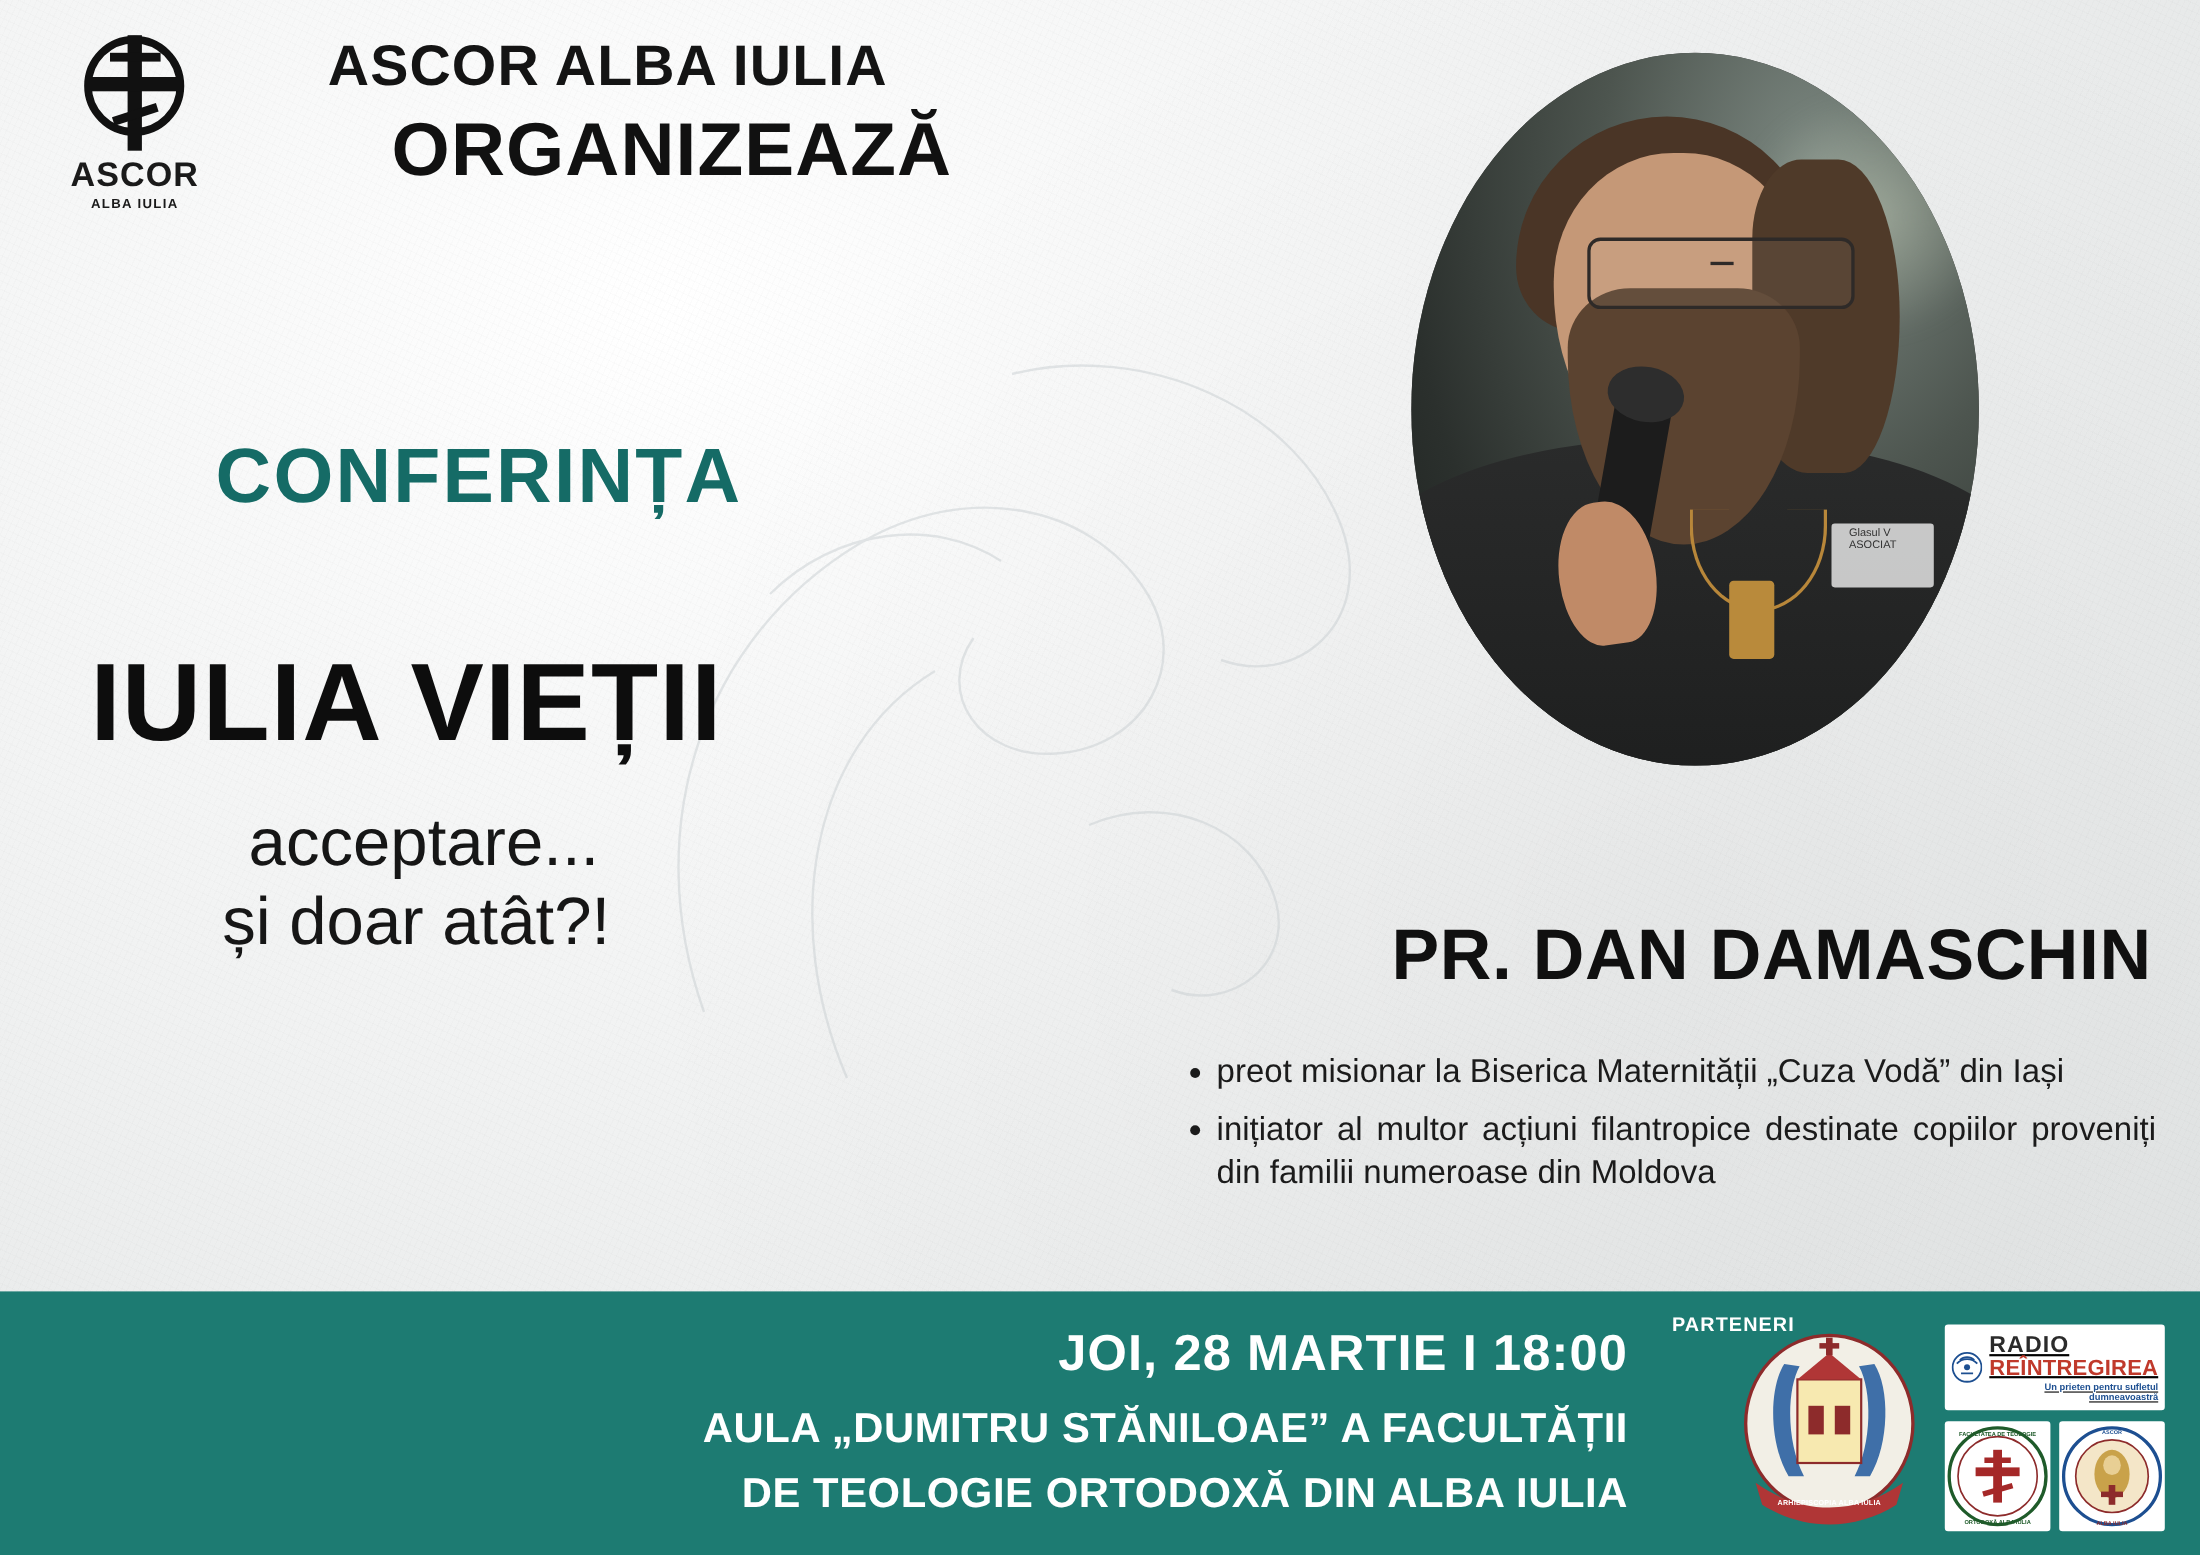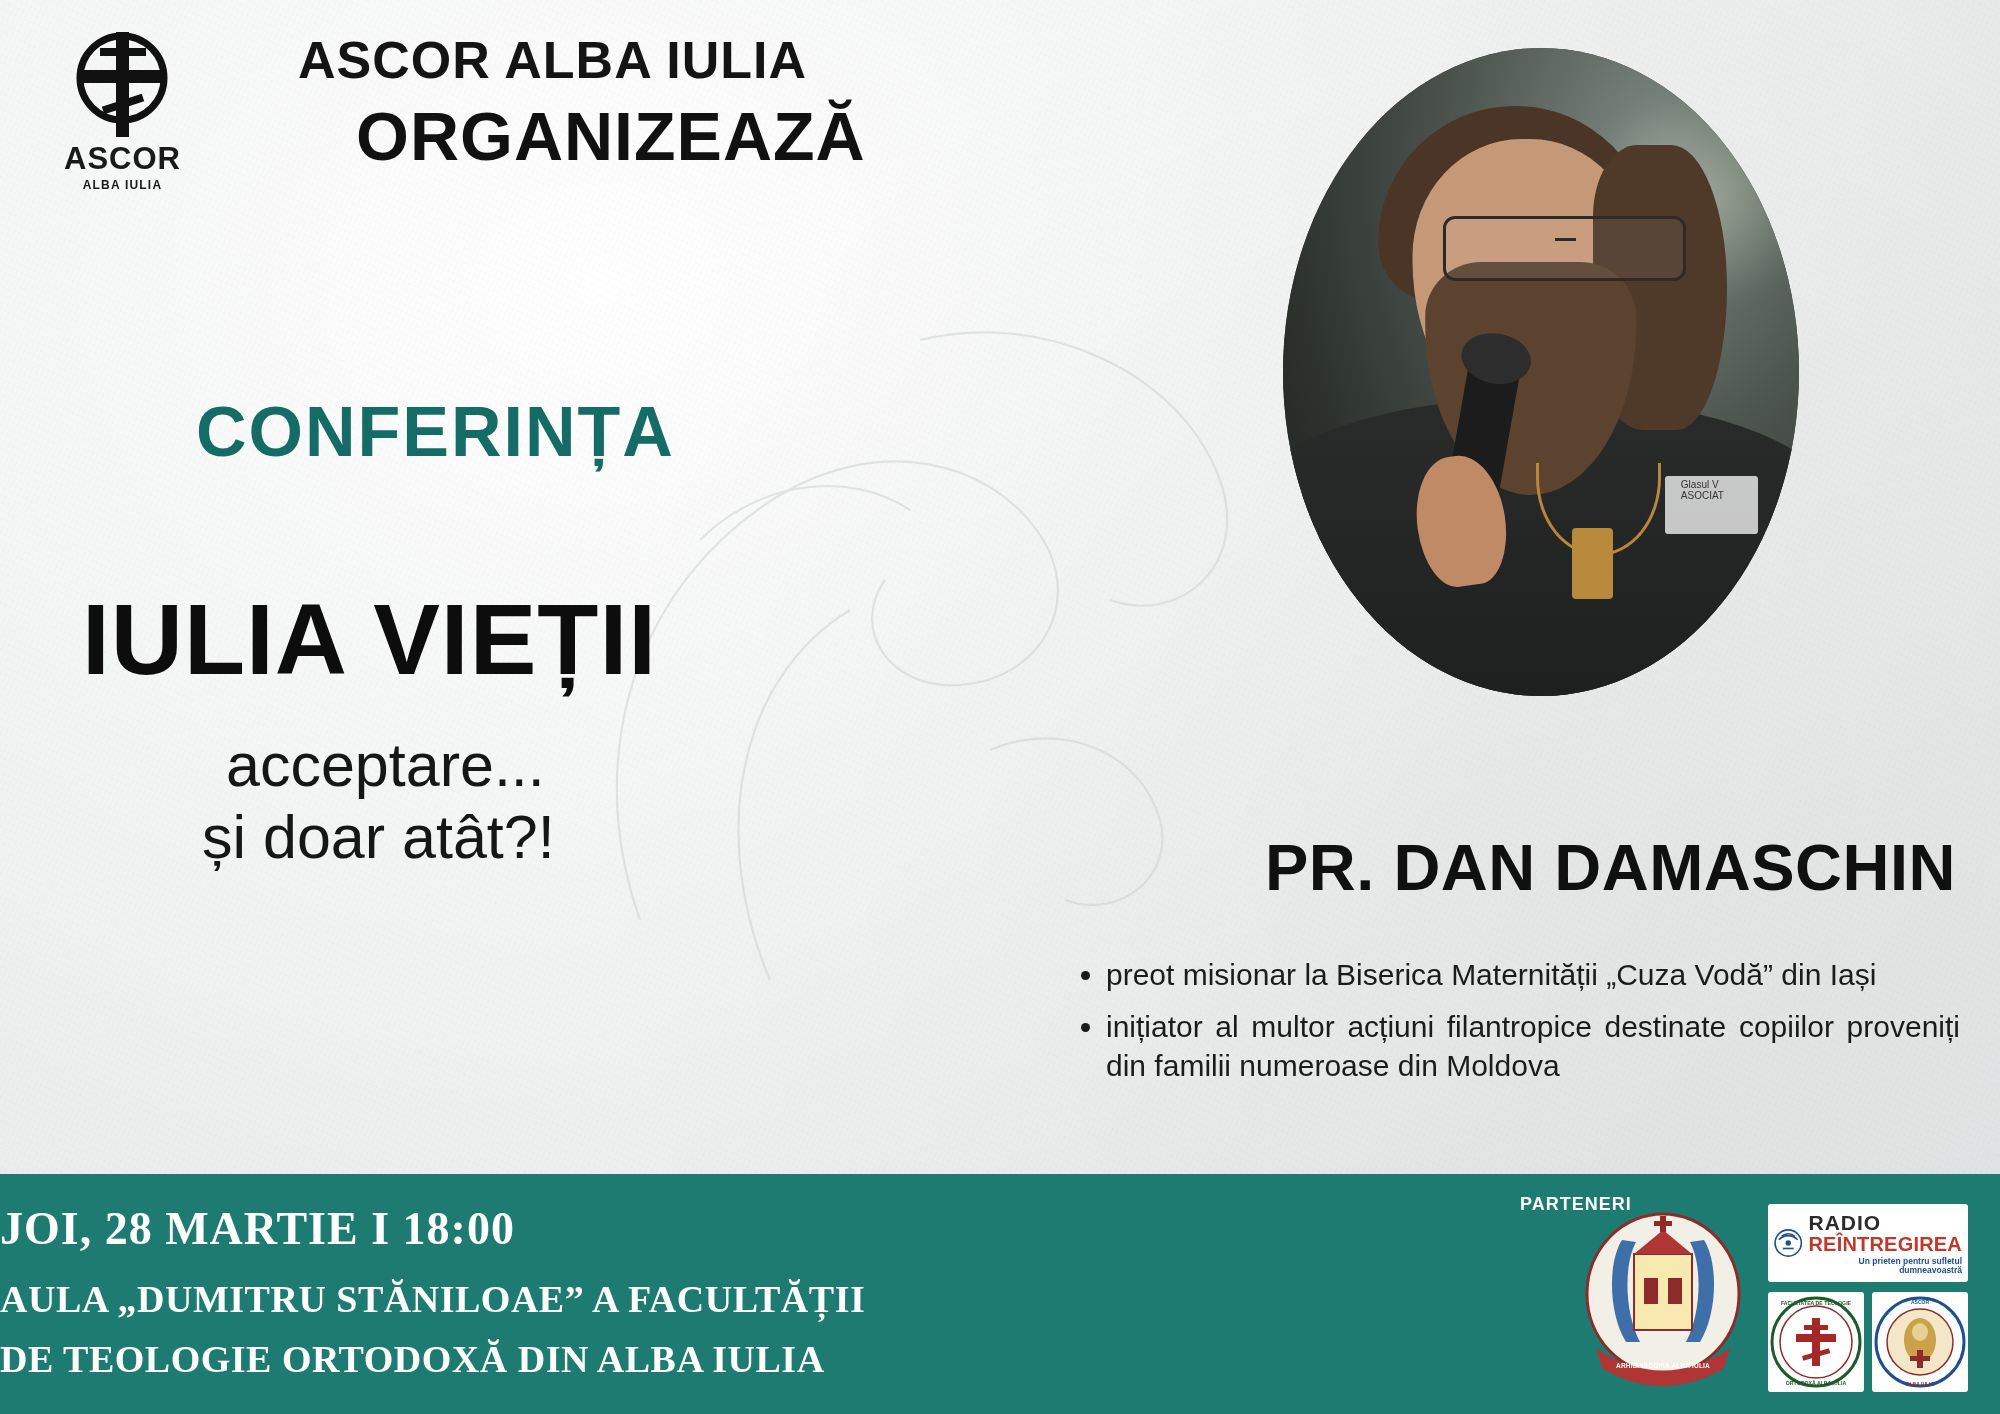--- a/index.html
+++ b/index.html
@@ -290,23 +290,22 @@
     bottom: 0;
     width: 2000px;
     height: 240px;
     background: #1d7b72;
   }
   .footer-text {
     position: absolute;
     left: 0;
     top: 28px;
     width: 1480px;
-    text-align: left;
+    text-align: right;
     color: #ffffff;
-    font-family: Liberation Serif, serif;
   }
   .f-date {
     font-size: 46px;
     font-weight: 800;
     letter-spacing: 1px;
   }
   .f-venue1 {
     font-size: 38px;
     font-weight: 800;
     margin-top: 22px;
@@ -339,21 +338,21 @@
     left: 1578px; top: 28px; width: 170px; height: 190px;
     background: transparent;
   }
   .arch-shield {
     position: absolute; inset: 0;
   }
   .radio-box {
     left: 1768px; top: 30px; width: 200px; height: 78px;
     background: #ffffff;
     display: flex; align-items: center; gap: 6px;
-    padding: 4px 6px; box-sizing: border-box;
+    padding: 4px 6px; box-sizing: border-box; text-decoration: underline;
   }
   .radio-text { line-height: 1.05; }
   .radio-t1 { font-size: 21px; font-weight: 700; color: #2b2b2b; letter-spacing: 1px;}
   .radio-t2 { font-size: 20px; font-weight: 800; color: #c0392b; letter-spacing: 0.2px;}
   .radio-t3 { font-size: 8.5px; font-weight: 700; color: #1d4f91; margin-top: 2px; text-align: right;}
   .ftoa-box {
     left: 1768px; top: 118px; width: 96px; height: 100px;
     background: #ffffff;
   }
   .asc-box {

